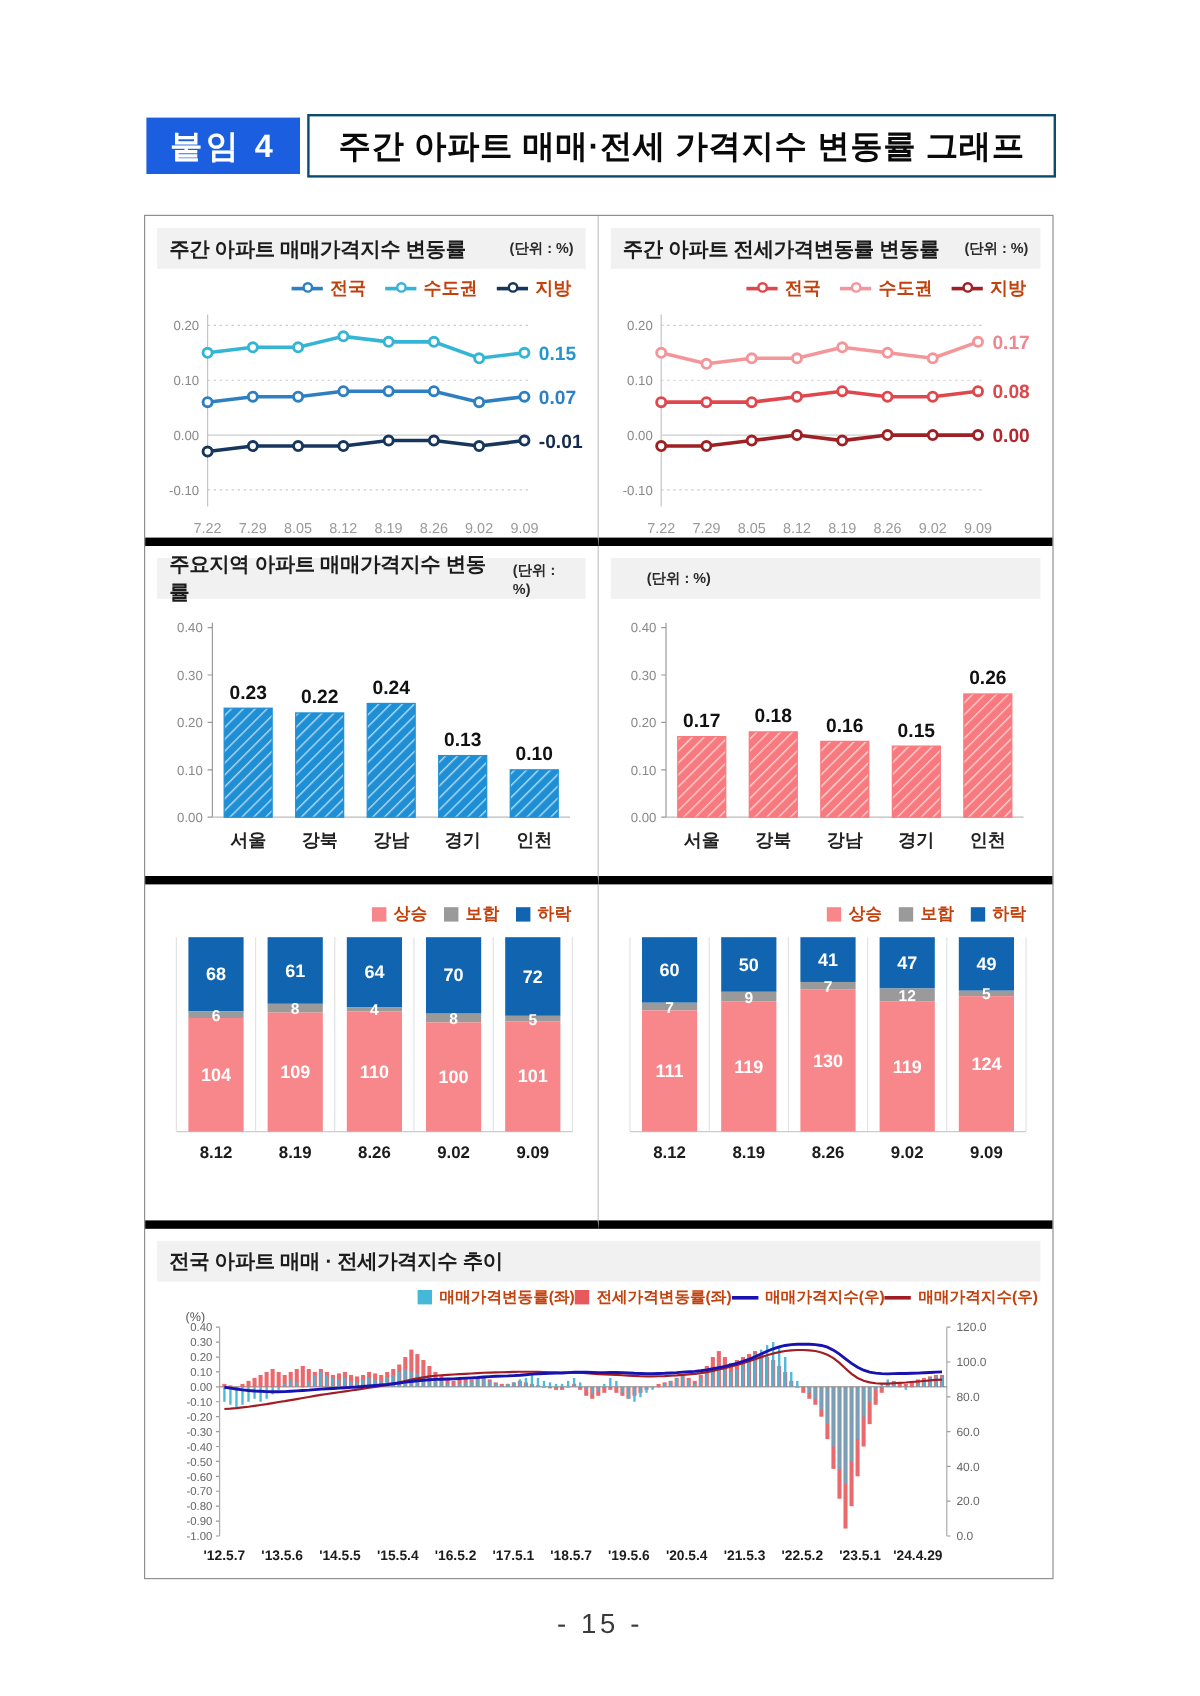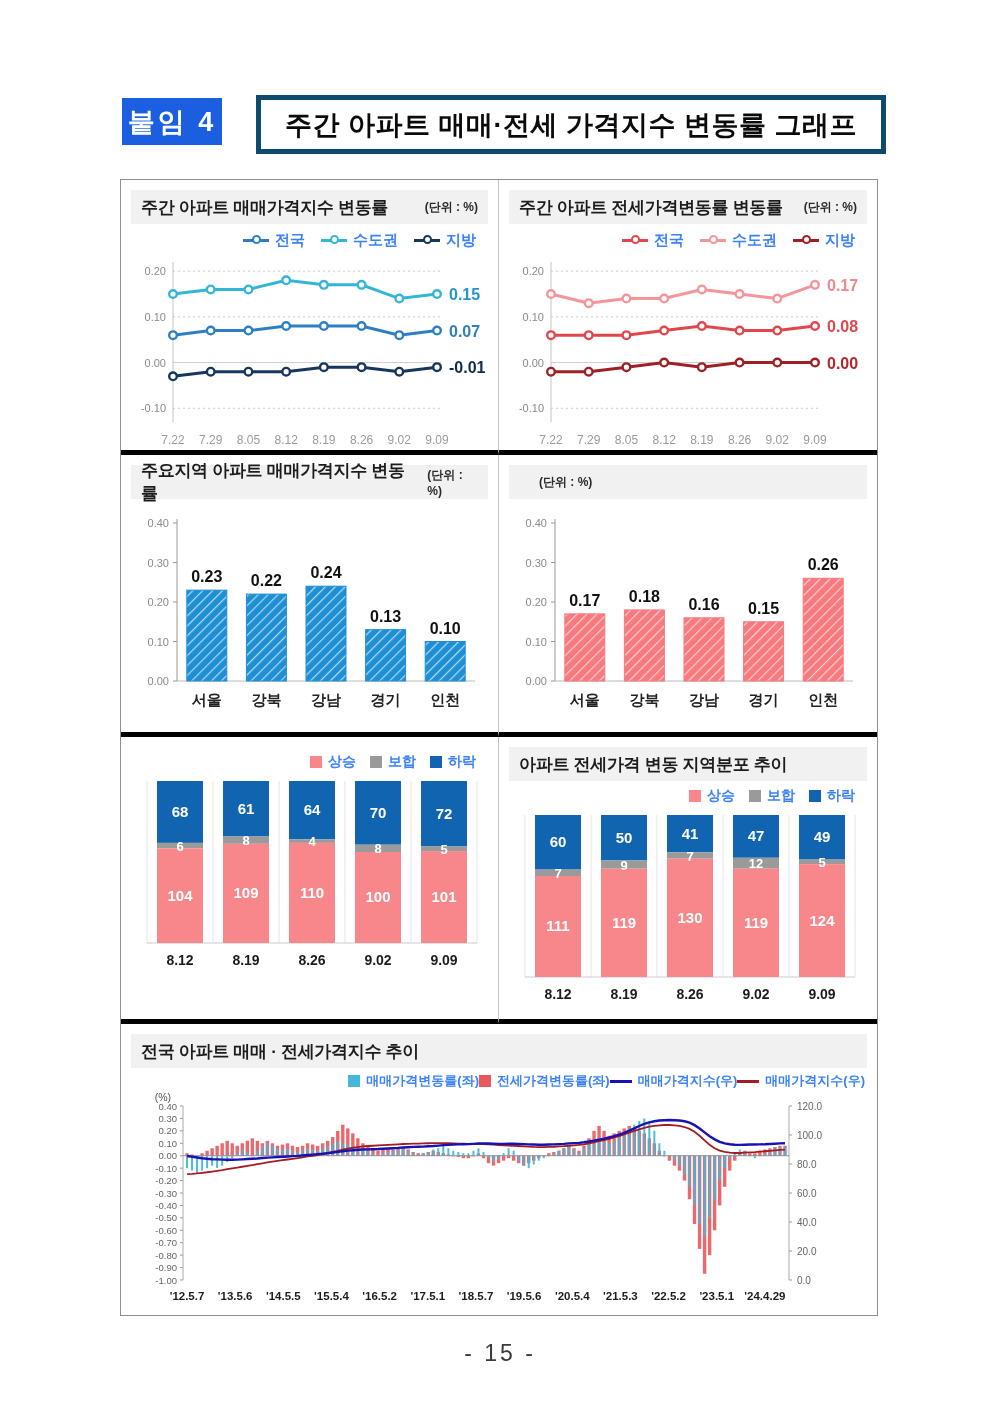--- a/index.html
+++ b/index.html
@@ -1,33 +1,33 @@
 <!DOCTYPE html>
 <html><head>
 <meta charset="utf-8">
 <style>
   html,body{margin:0;padding:0;background:#fff;}
   body{width:1000px;height:1413px;position:relative;font-family:"Liberation Sans","DejaVu Sans",sans-serif;}
   .page{position:absolute;inset:0;background:#fff;}
-  .badge{position:absolute;left:122px;top:98px;width:100px;height:47px;background:#1b5fe0;color:#fff;
+  .badge{position:absolute;left:122px;top:98px;width:128px;height:47px;background:#1b5fe0;color:#fff;
          font-size:27px;font-weight:bold;display:flex;align-items:center;justify-content:center;letter-spacing:3px;}
-  .titlebox{position:absolute;left:256px;top:95px;width:620px;height:49px;border:5px solid #0c4a6e;background:#fff;
+  .titlebox{position:absolute;left:256px;top:95px;width:620px;height:49px;border:2px solid #0c4a6e;background:#fff;
          display:flex;align-items:center;justify-content:center;font-size:27px;font-weight:bold;color:#0a0a0a;letter-spacing:0.5px;}
   .main{position:absolute;left:120px;top:179px;width:758px;height:1137px;border:1px solid #8f8f8f;box-sizing:border-box;
         display:grid;grid-template-columns:1fr 1fr;grid-template-rows:275px 282px 287px 1fr;background:#fff;}
-  .panel{border-right:1px solid #c3c3c3;border-bottom:5px solid #000000;box-sizing:border-box;padding:10px 8px 0;overflow:hidden;}
+  .panel{border-right:1px solid #c3c3c3;border-bottom:7px solid #000000;box-sizing:border-box;padding:10px 8px 0;overflow:hidden;}
   .panel.rcol{border-right:none;}
   .panel.wide{grid-column:1 / span 2;border-right:none;border-bottom:none;text-align:center;}
   .phead{background:#f1f1f1;height:34px;display:flex;align-items:center;justify-content:space-between;padding:0 10px;margin:0 2px;}
   .ptitle{font-weight:bold;font-size:17px;color:#1c1c1c;letter-spacing:-0.3px;}
   .punit{font-weight:bold;font-size:12px;color:#2a2a2a;padding-left:20px;}
   .plegend{display:flex;justify-content:flex-end;align-items:center;gap:16px;height:28px;padding-right:14px;font-size:15px;margin-top:2px;}
   .plegend.sm{font-size:14px;gap:14px;height:26px;}
   .plegend.xs{font-size:13px;gap:0;height:22px;padding-right:4px;}
-  .lgi{display:inline-flex;align-items:center;gap:6px;font-weight:bold;color:#3b82f6;}
+  .lgi{display:inline-flex;align-items:center;gap:6px;font-weight:bold;color:#c2410c;}
   .lmark{width:26px;height:3px;position:relative;display:inline-block;}
   .lmark i{position:absolute;left:9px;top:-3.5px;width:5px;height:5px;border:2.5px solid #000;border-radius:50%;background:#fff;display:block;}
   .lsq{width:12px;height:12px;display:inline-block;}
   .lln{width:22px;height:3px;display:inline-block;}
   .pchart{margin:0 2px;}
   .pageno{position:absolute;left:0;right:0;top:1340px;text-align:center;font-size:23px;color:#3a3a3a;letter-spacing:3px;}
   svg text{font-family:"Liberation Sans","DejaVu Sans",sans-serif;}
 </style>
 </head>
 <body>
@@ -329,23 +329,20 @@
             <rect x="290" y="71.52808988764045" width="46" height="4.550561797752809" fill="#9a9a9a"></rect>
             <rect x="290" y="76.07865168539325" width="46" height="91.92134831460675" fill="#f8878b"></rect>
             <text x="313" y="43.764044943820224" text-anchor="middle" font-size="15" font-weight="bold" fill="#ffffff">72</text>
             <text x="313" y="78.80337078651685" text-anchor="middle" font-size="13" font-weight="bold" fill="#ffffff">5</text>
             <text x="313" y="127.03932584269663" text-anchor="middle" font-size="15" font-weight="bold" fill="#ffffff">101</text>
             <text x="313" y="190" text-anchor="middle" font-size="14" font-weight="bold" fill="#1c1c1c">9.09</text>
           </svg></div>
     </div>
 
     <div class="panel rcol">
-      <div class="phead">
-        <span class="ptitle">아파트 전세가격 변동 지역분포 추이</span>
-      </div>
       <div class="plegend sm" id="lg5">
           <span class="lgi">
             <span class="lsq" style="background:#f8878b"></span>
             <span>상승</span>
           </span>
           <span class="lgi">
             <span class="lsq" style="background:#9a9a9a"></span>
             <span>보합</span>
           </span>
           <span class="lgi">

